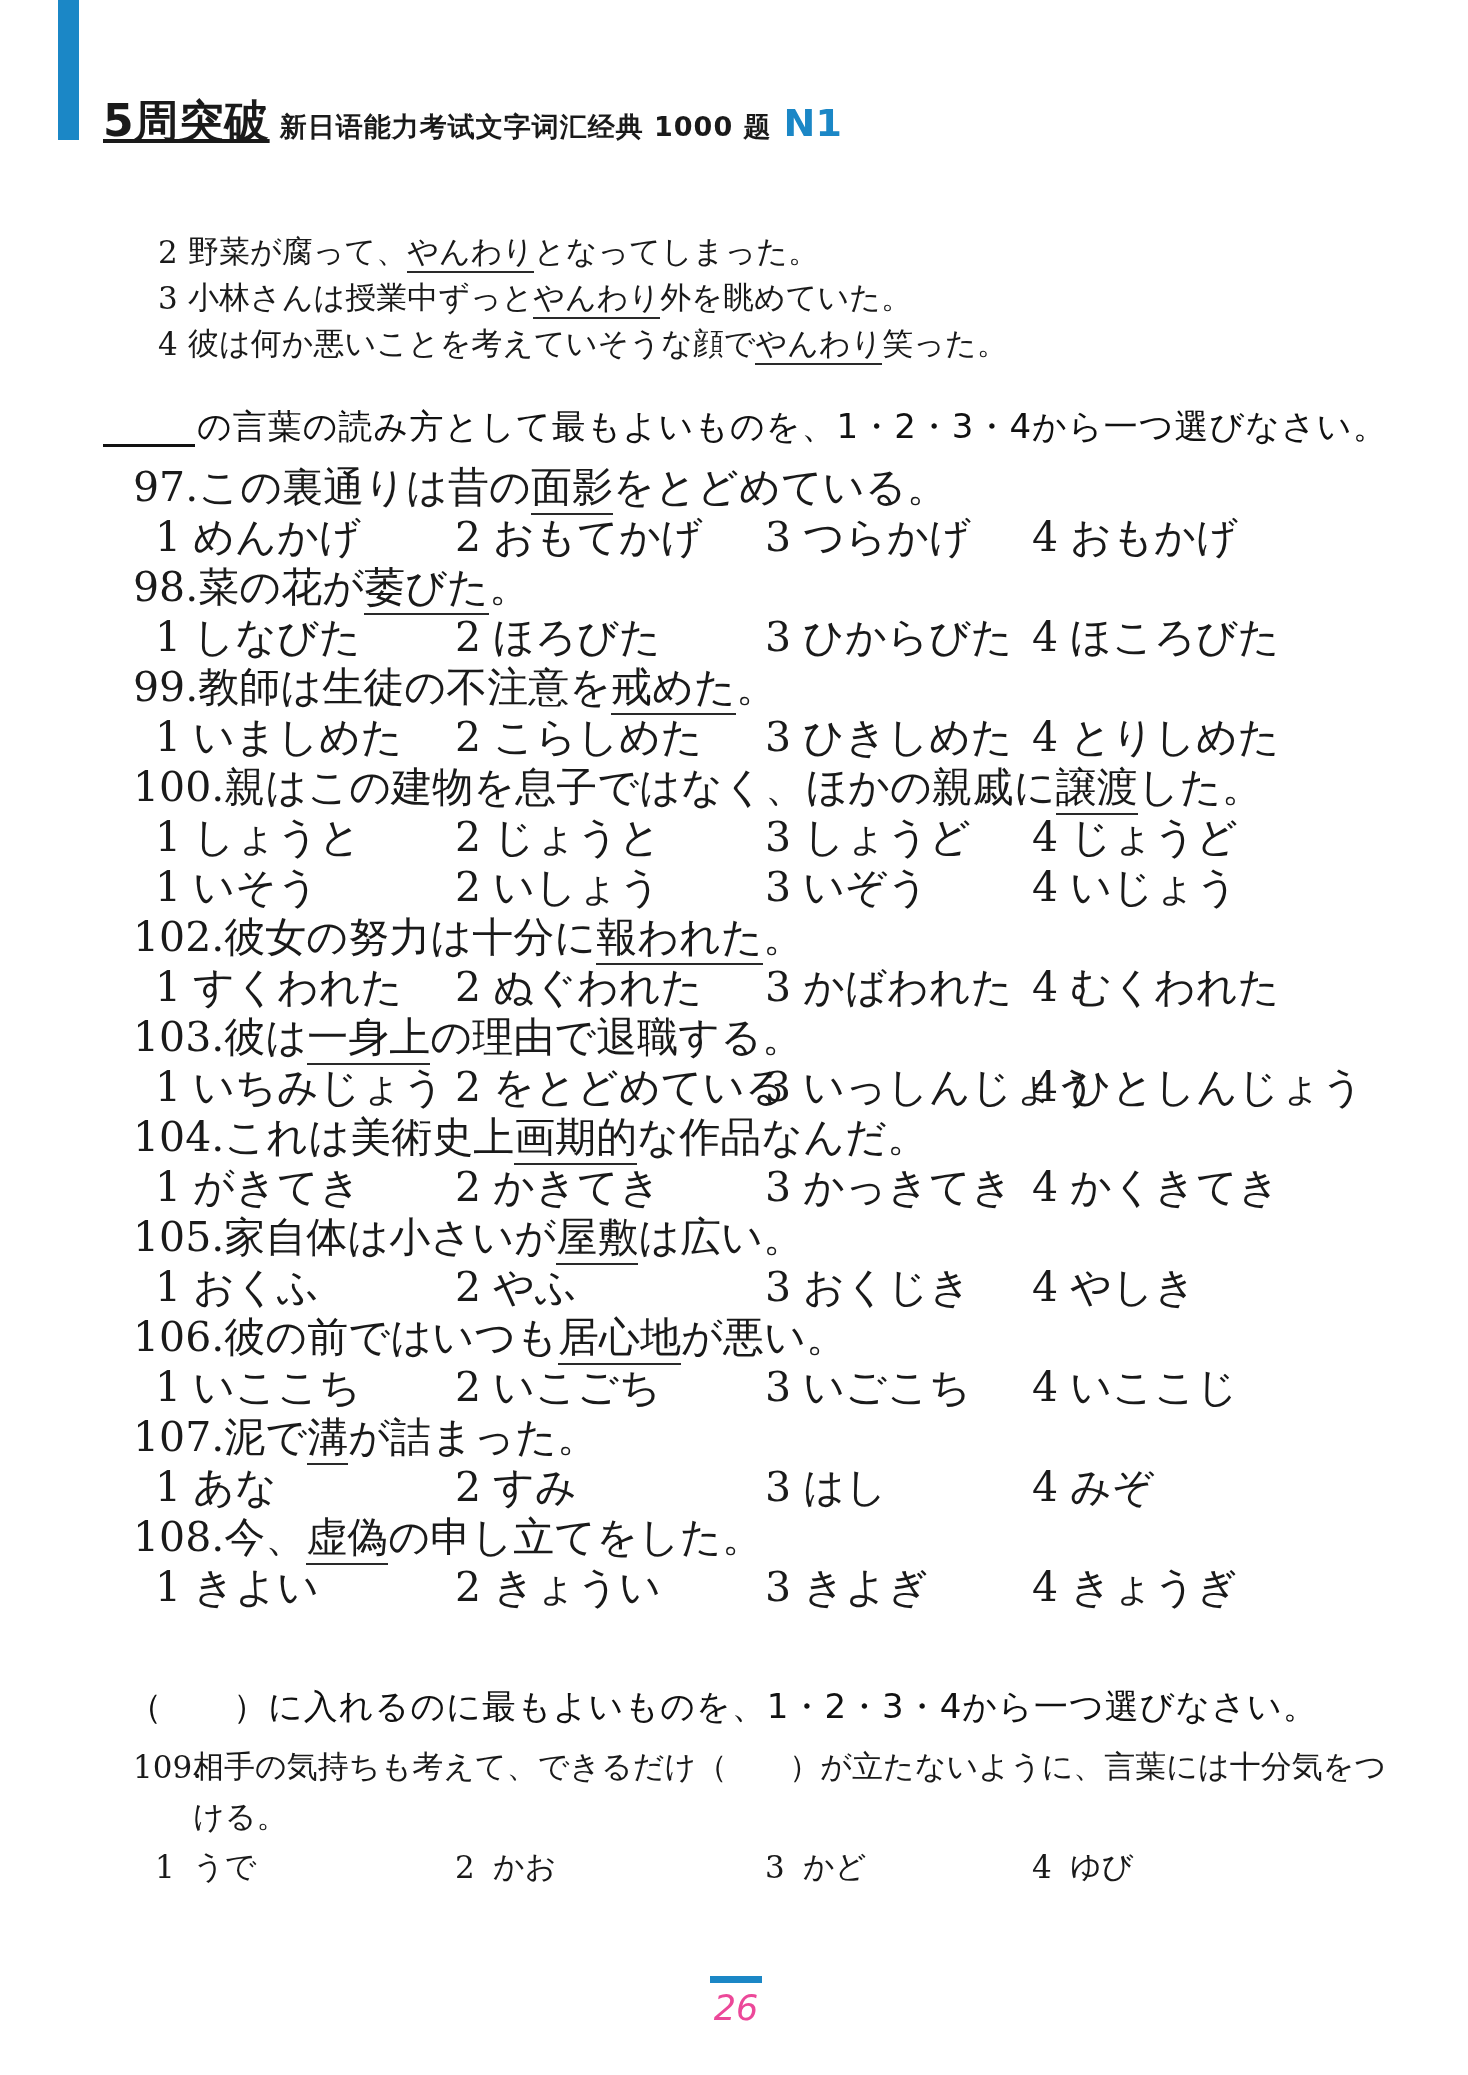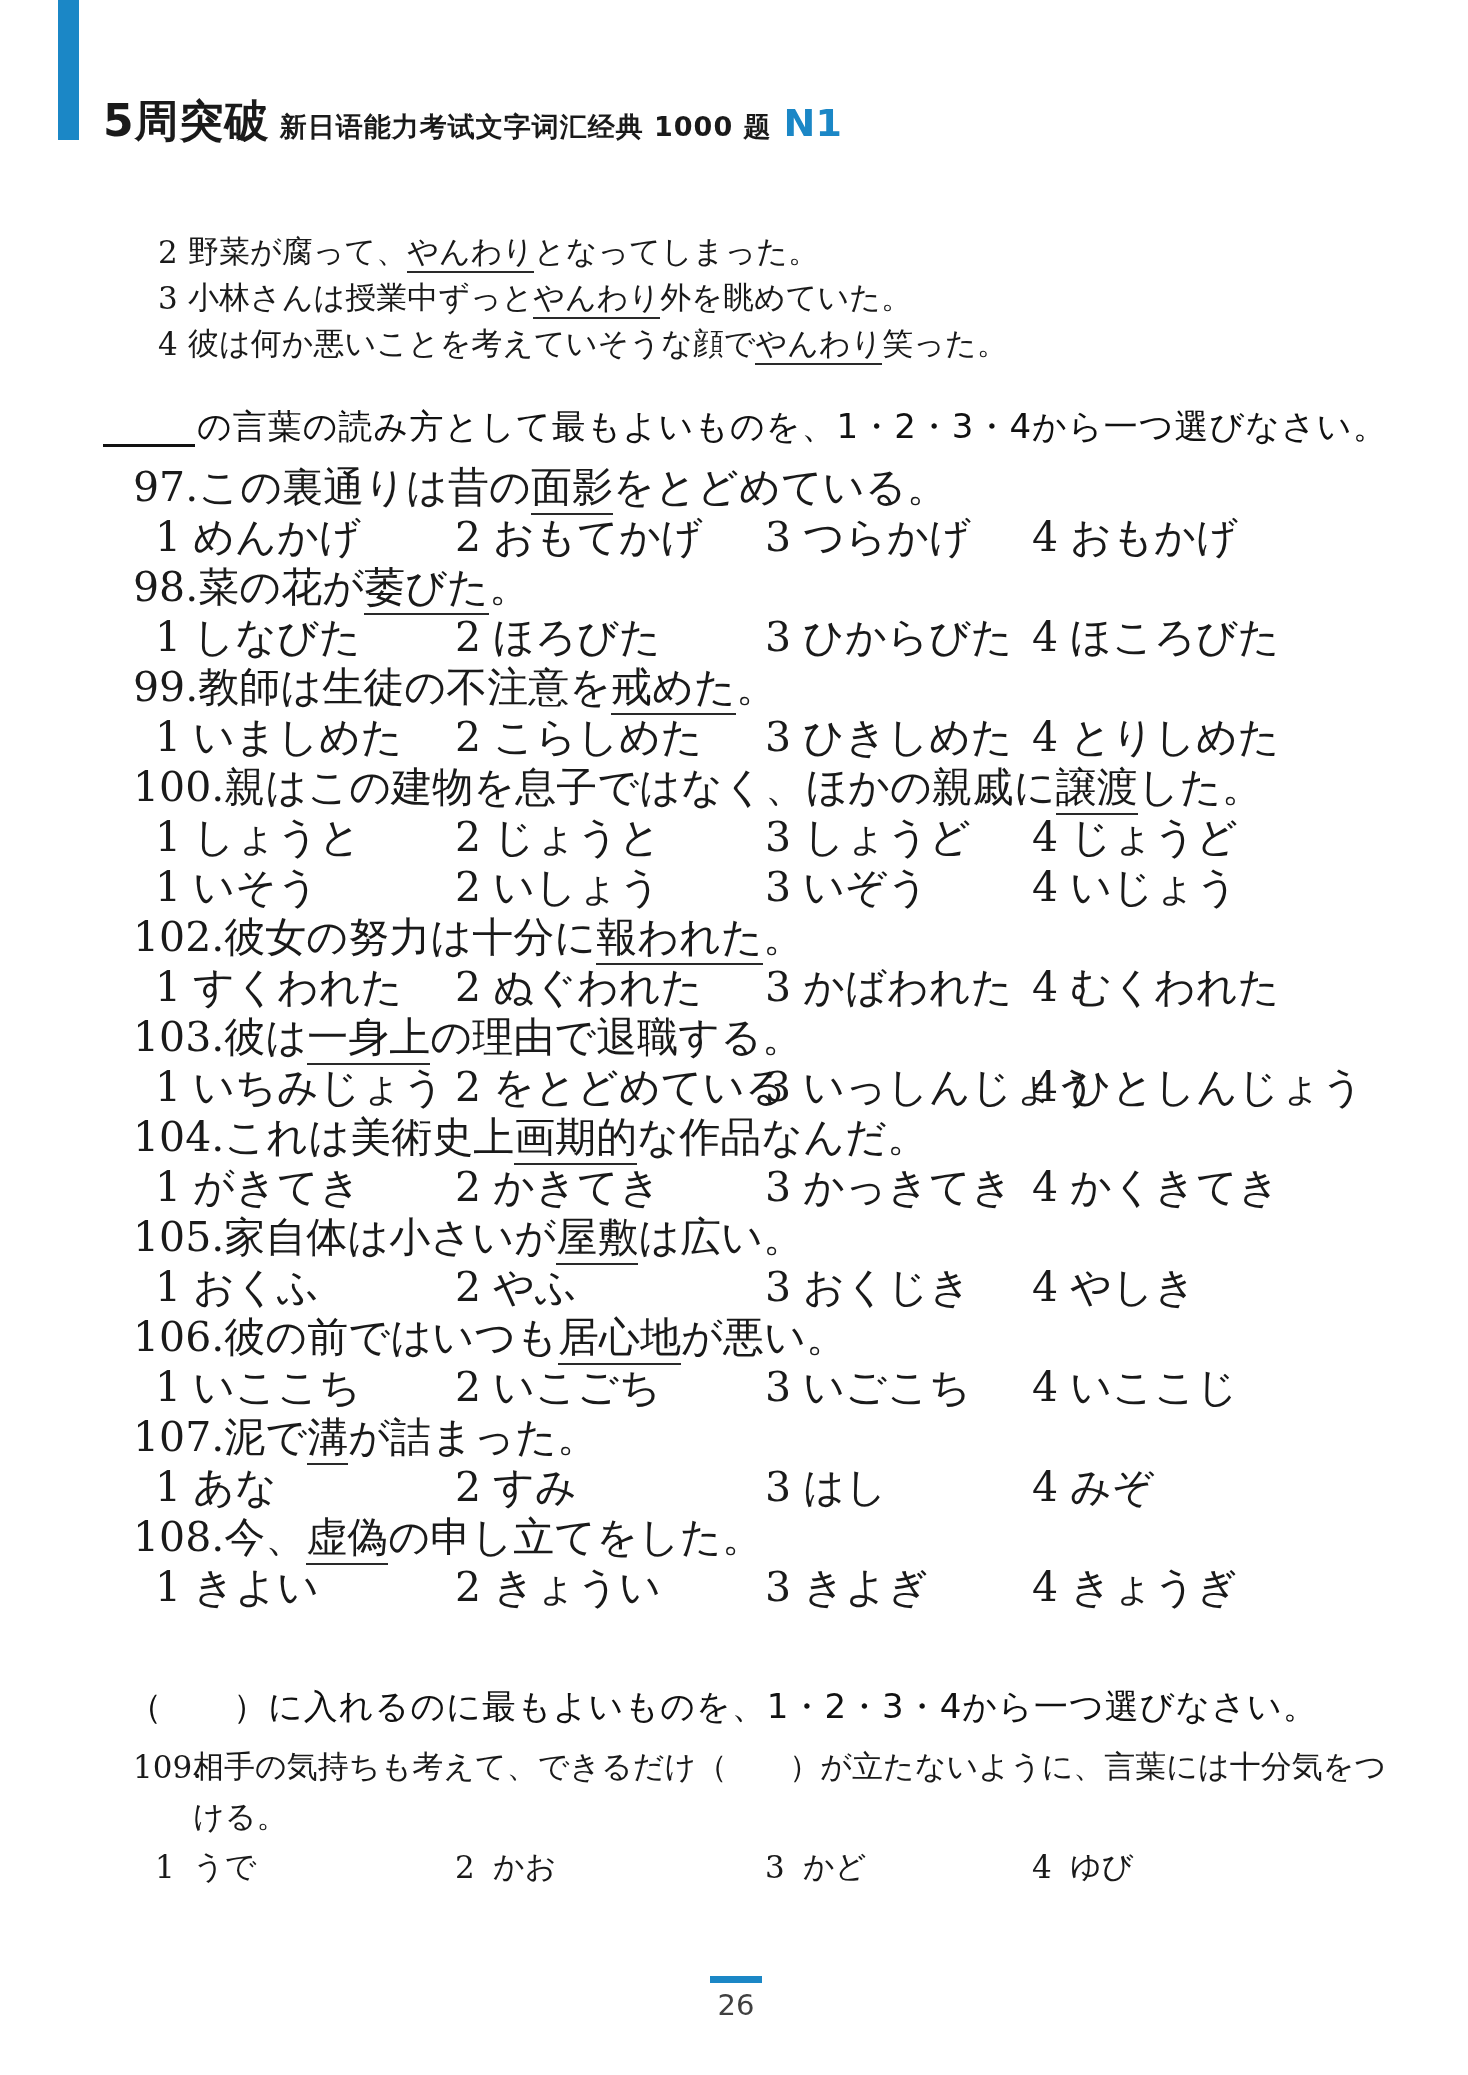--- a/index.html
+++ b/index.html
@@ -1,21 +1,21 @@
 <!DOCTYPE html>
 <html><head>
 <meta charset="utf-8">
 <style>
   html,body{margin:0;padding:0;background:#e8e8e8;}
   .page{position:relative;width:1468px;height:2075px;background:#ffffff;overflow:hidden;
         font-family:"DejaVu Serif","Liberation Serif",serif;color:#1a1a1a;}
   .accent-bar{position:absolute;left:58px;top:0;width:21px;height:140px;}
   .header{position:absolute;left:103px;top:92px;display:flex;align-items:baseline;white-space:nowrap;
           font-family:"DejaVu Sans","Liberation Sans",sans-serif;}
-  .series{font-size:44px;font-weight:bold;letter-spacing:1px;}
+  .series{font-size:44px;font-weight:bold;letter-spacing:1px;text-decoration:underline;}
   .subtitle{font-size:27px;font-weight:bold;margin-left:10px;letter-spacing:1px;}
   .level{font-size:38px;font-weight:bold;margin-left:12px;}
   .carryover{position:absolute;left:130px;top:229px;width:1230px;font-size:31px;}
   .co-row{height:46px;display:flex;align-items:center;white-space:nowrap;}
   .co-num{display:inline-block;margin-left:28px;width:30px;}
   .instr{position:absolute;height:50px;display:flex;align-items:center;white-space:nowrap;
          font-family:"DejaVu Sans","Liberation Sans",sans-serif;font-weight:normal;
          font-size:34px;color:#111;letter-spacing:1px;}
   .instr1{left:103px;top:402px;}
   .instr2{left:128px;top:1682px;}
@@ -26,21 +26,21 @@
   .u{border-bottom:2px solid #2a2a2a;padding-bottom:2px;}
   .q-opts{position:relative;height:50px;}
   .opt{position:absolute;top:0;height:50px;display:flex;align-items:center;white-space:nowrap;}
   .onum{display:inline-block;width:38px;}
   .q109{position:absolute;left:130px;top:1742px;width:1230px;font-size:31px;}
   .q109 .line{height:50px;display:flex;align-items:center;white-space:nowrap;}
   .q109 .cont{padding-left:63px;}
   .q109 .q-num{min-width:60px;}
   .footer-bar{position:absolute;left:710px;top:1976px;width:52px;height:7px;}
   .page-number{position:absolute;left:686px;top:1988px;width:100px;text-align:center;
-               font-family:"DejaVu Sans","Liberation Sans",sans-serif;font-size:29px;color:#404040;}
+               font-family:"DejaVu Sans","Liberation Sans",sans-serif;font-size:35px;color:#ec4899;font-style:italic;}
 </style>
 </head>
 <body>
 
 <div class="page">
 
   <div class="accent-bar" style="background: rgb(27, 135, 198);"></div>
 
   <div class="header">
     <span class="series">5周突破</span>

